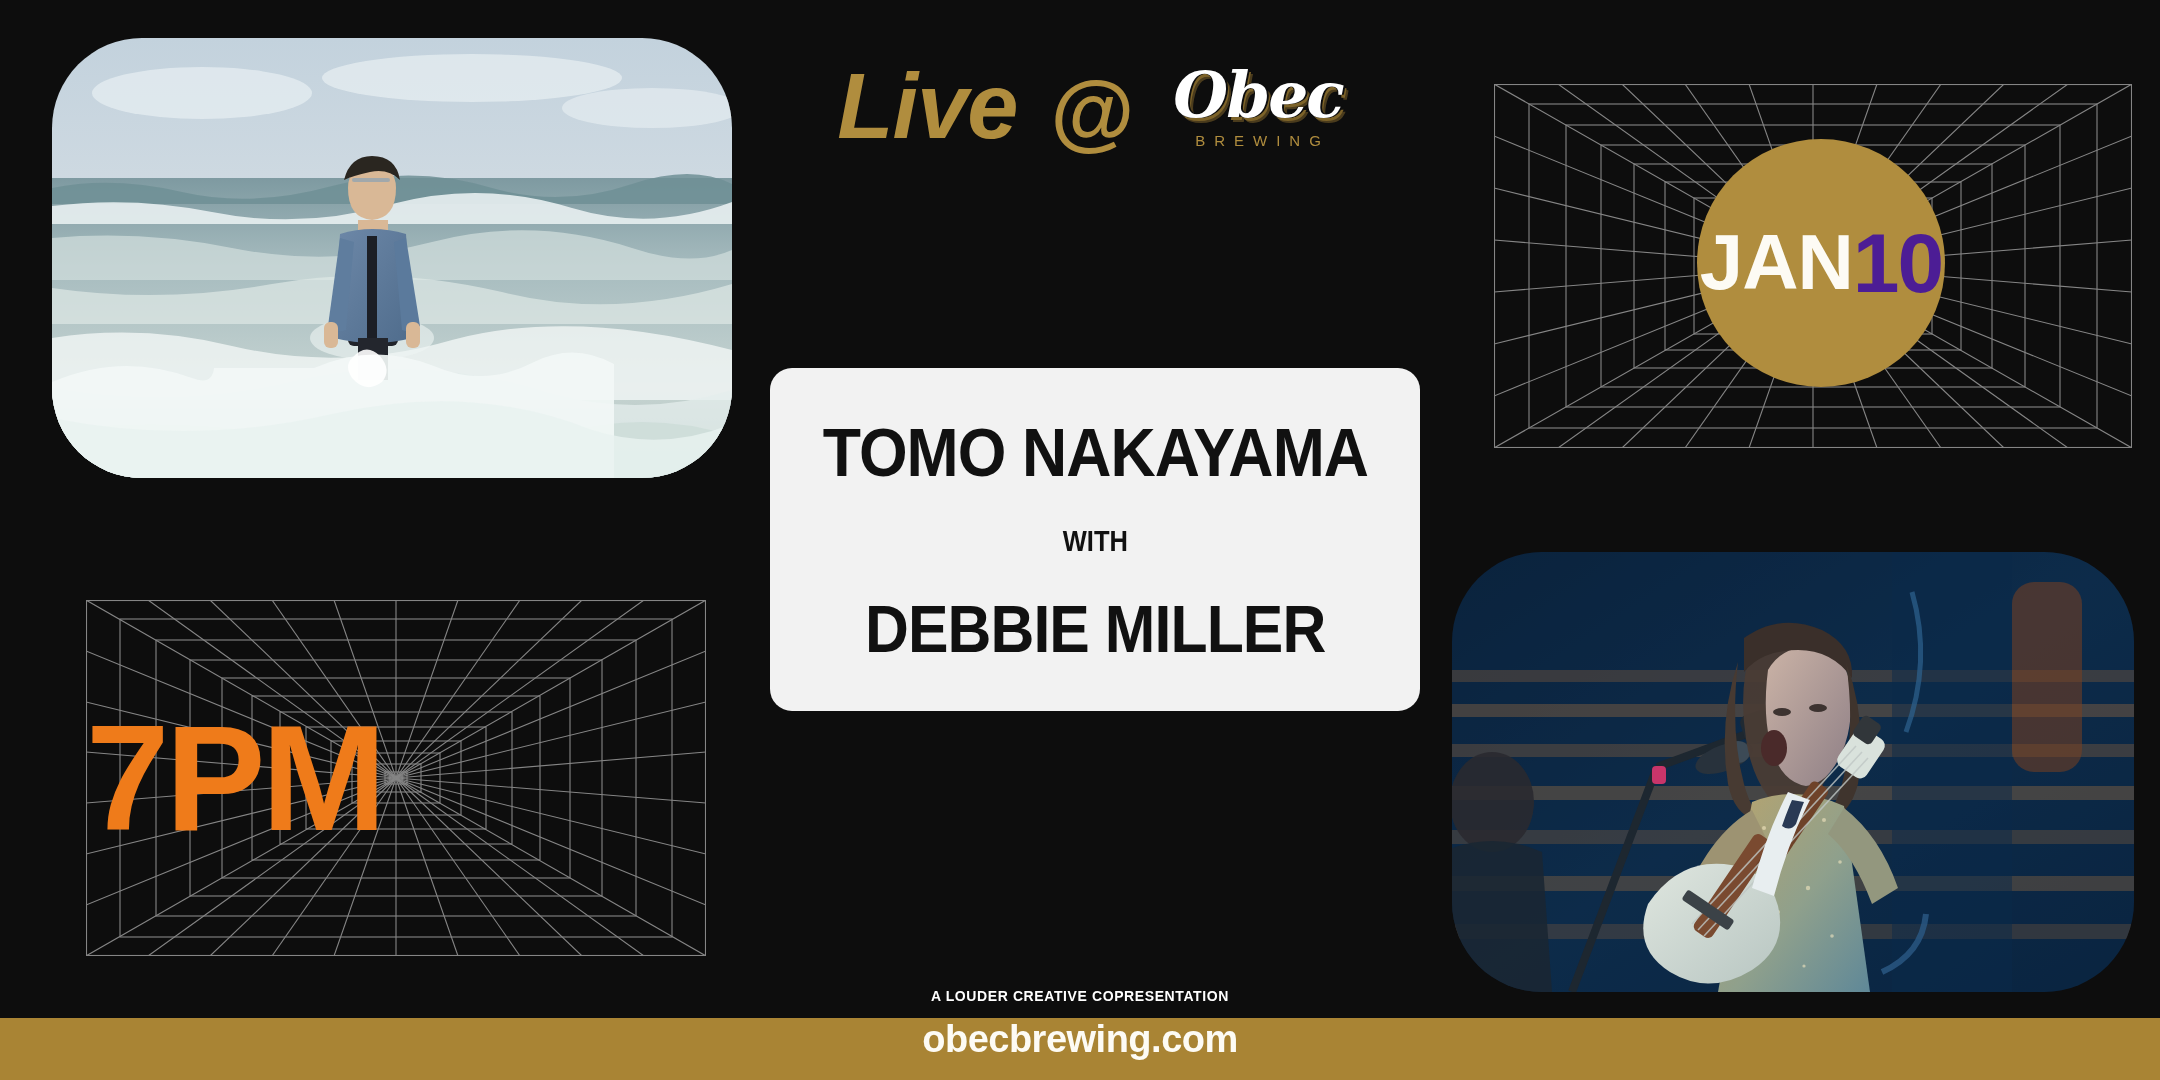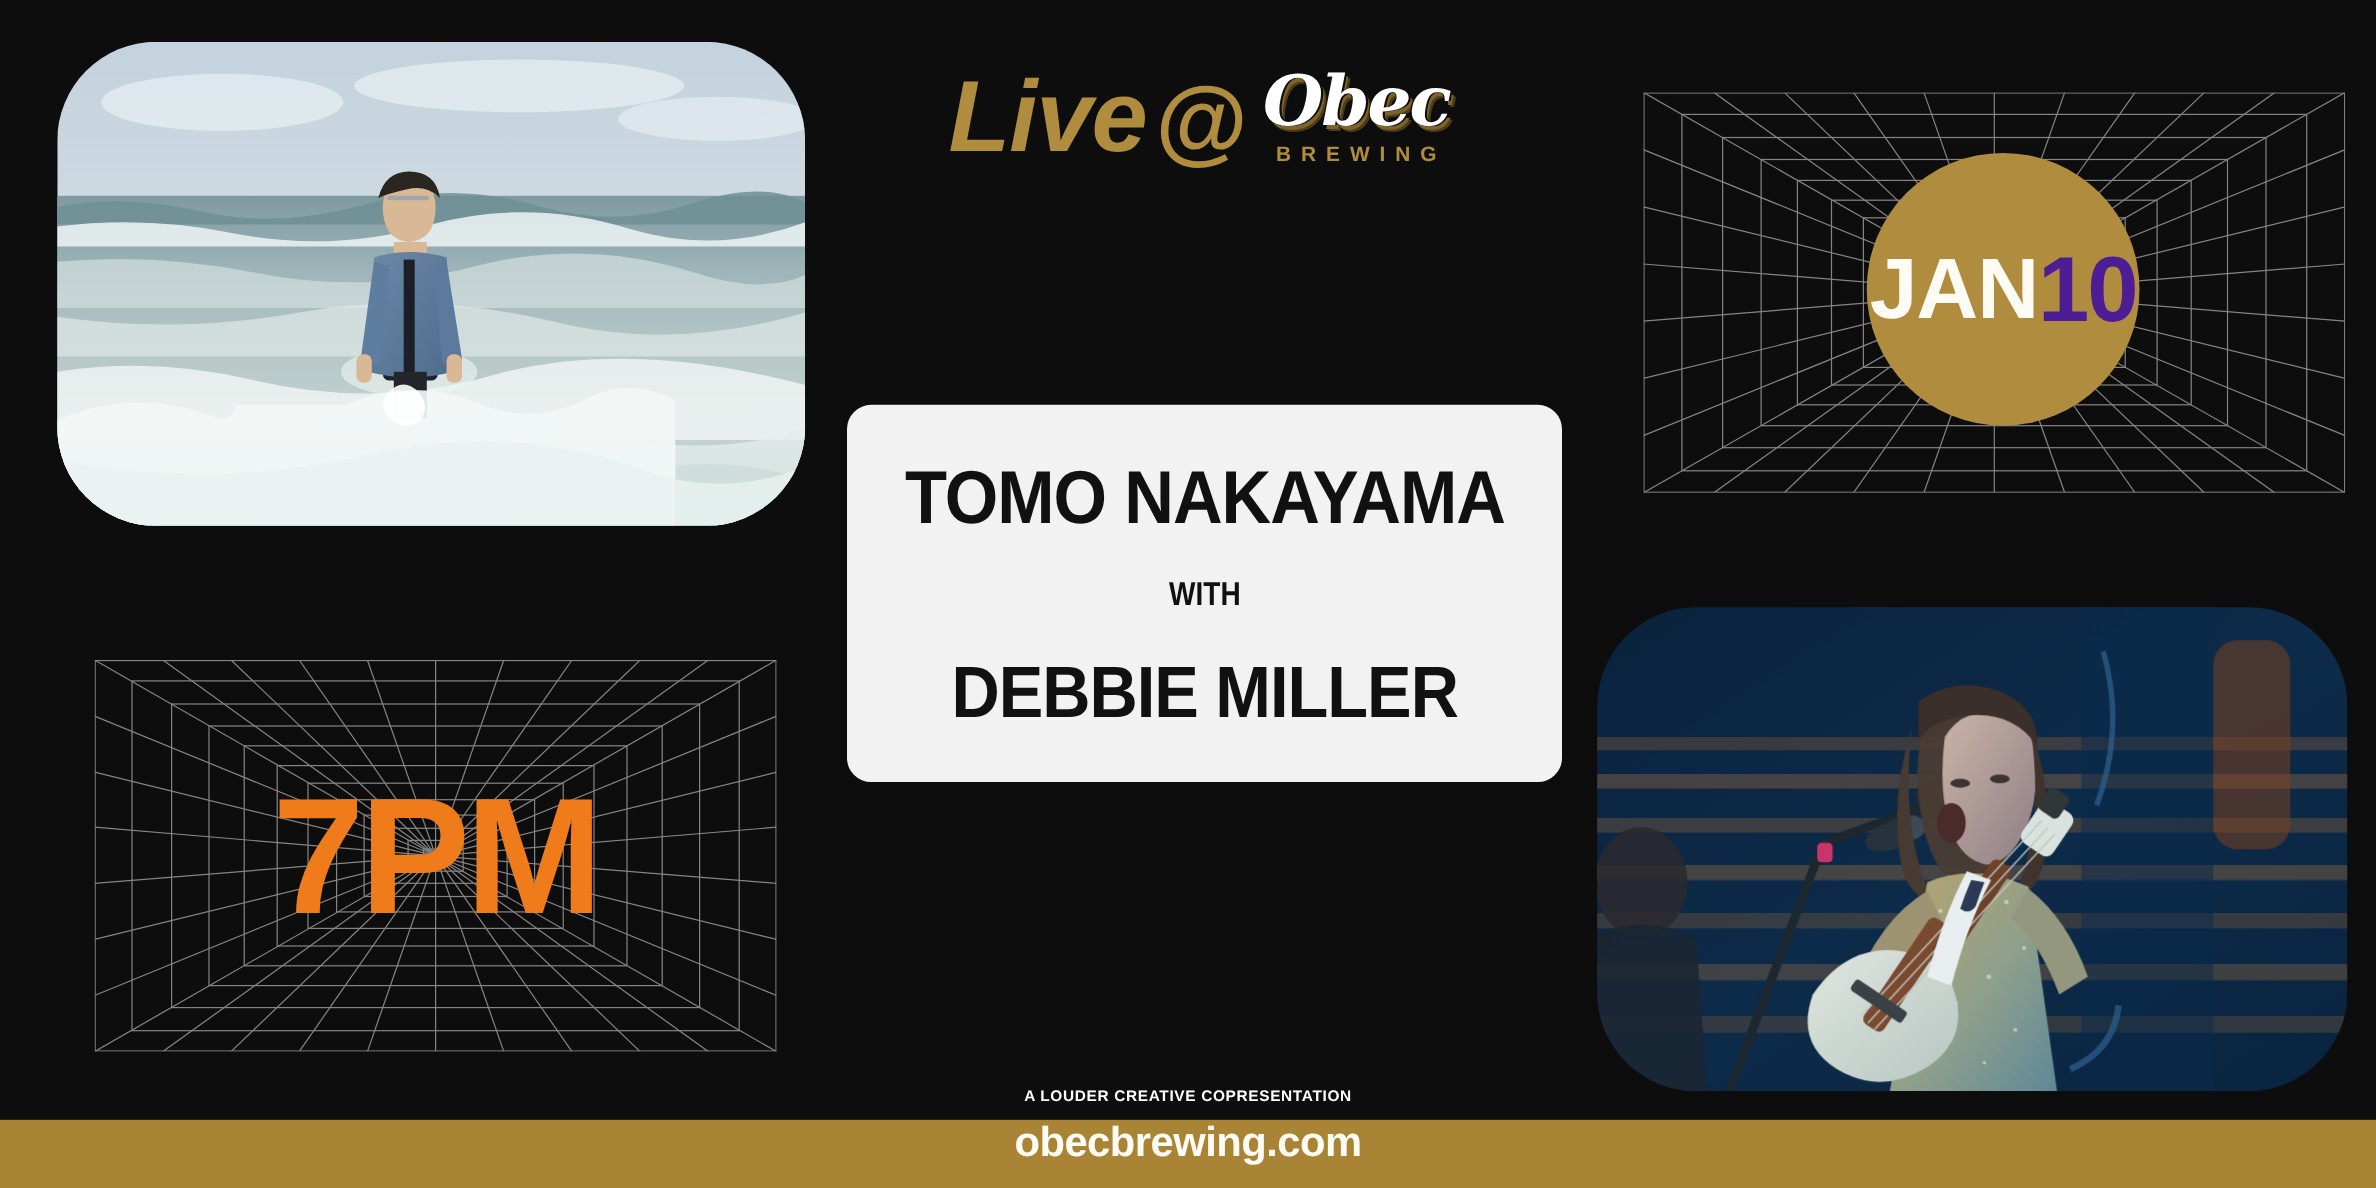--- a/index.html
+++ b/index.html
@@ -15,21 +15,21 @@
     width:2160px; height:1080px;
     background:#0d0d0d;
   }
 
   
   #header {
     position:absolute;
     left:760px; top:36px;
     width:660px; height:140px;
     display:flex; align-items:center; justify-content:center;
-    gap:8px;
+    gap:33px;
   }
   #live-text {
     font-size:92px;
     font-weight:bold;
     font-style:italic;
     color:#b08d3e;
     letter-spacing:-1px;
     line-height:1;
   }
   #at-symbol {
@@ -50,22 +50,22 @@
     font-weight:bold;
     color:#ffffff;
     line-height:0.92;
     letter-spacing:-2px;
     font-style:italic;
     text-shadow:
       2px 0 0 #0d0d0d, -1px 0 0 #0d0d0d,
       3px 3px 0 #7d6329, 5px 5px 0 rgba(125,99,41,.55);
   }
   #logo-sub {
-    font-size:19px;
-    font-weight:bold;
+    font-size:15px;
+    font-weight:normal;
     letter-spacing:9px;
     color:#b08d3e;
     margin-top:8px;
     padding-left:9px;
   }
 
   
   .photo {
     position:absolute;
     border-radius:90px;
@@ -100,21 +100,21 @@
   #date-day {
     font-size:84px; font-weight:bold; color:#4c1d95;
     letter-spacing:-2px; margin-top:2px;
   }
 
   
   #time-label {
     position:absolute;
     left:86px; top:600px;
     width:620px; height:356px;
-    display:flex; align-items:center; justify-content:center;
+    display:flex; align-items:center; justify-content:flex-start;
     pointer-events:none;
   }
   #time-text {
     font-size:150px;
     font-weight:bold;
     color:#ef7b1a;
     letter-spacing:-4px;
     line-height:1;
   }
 

